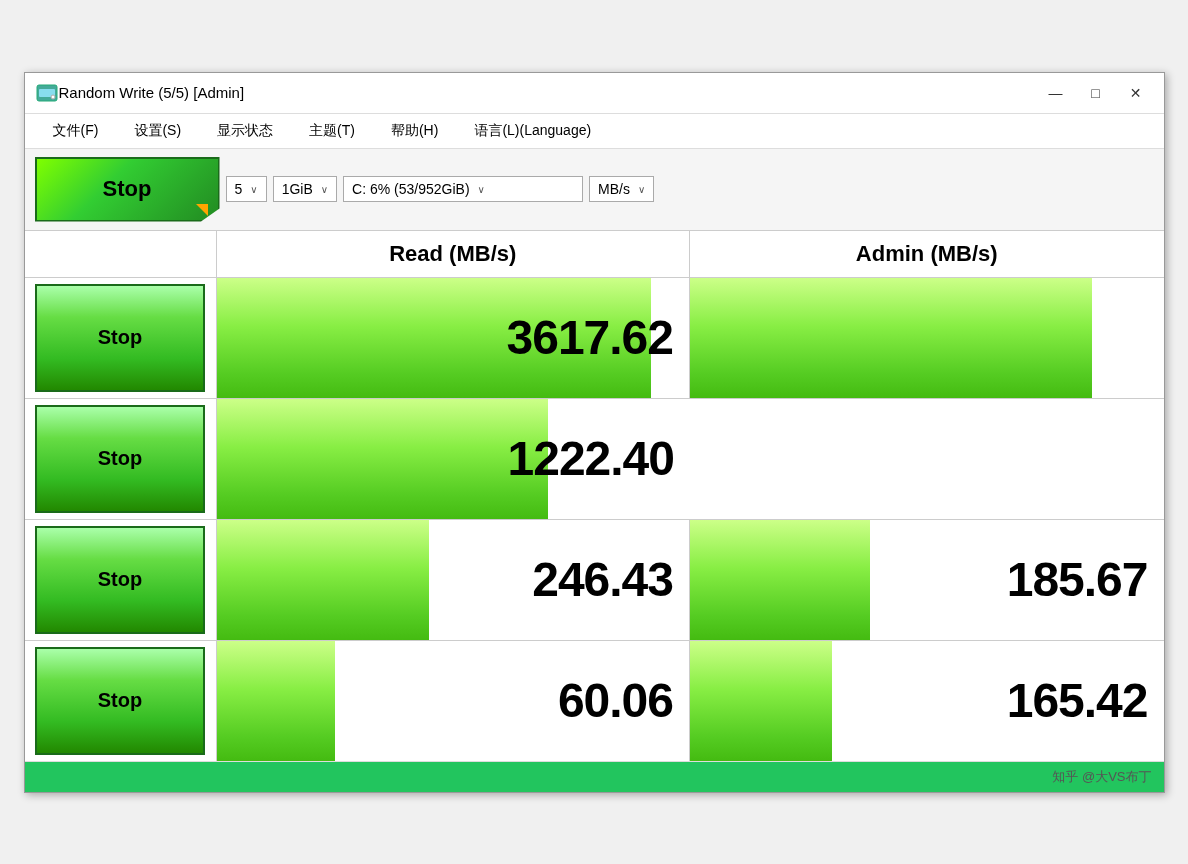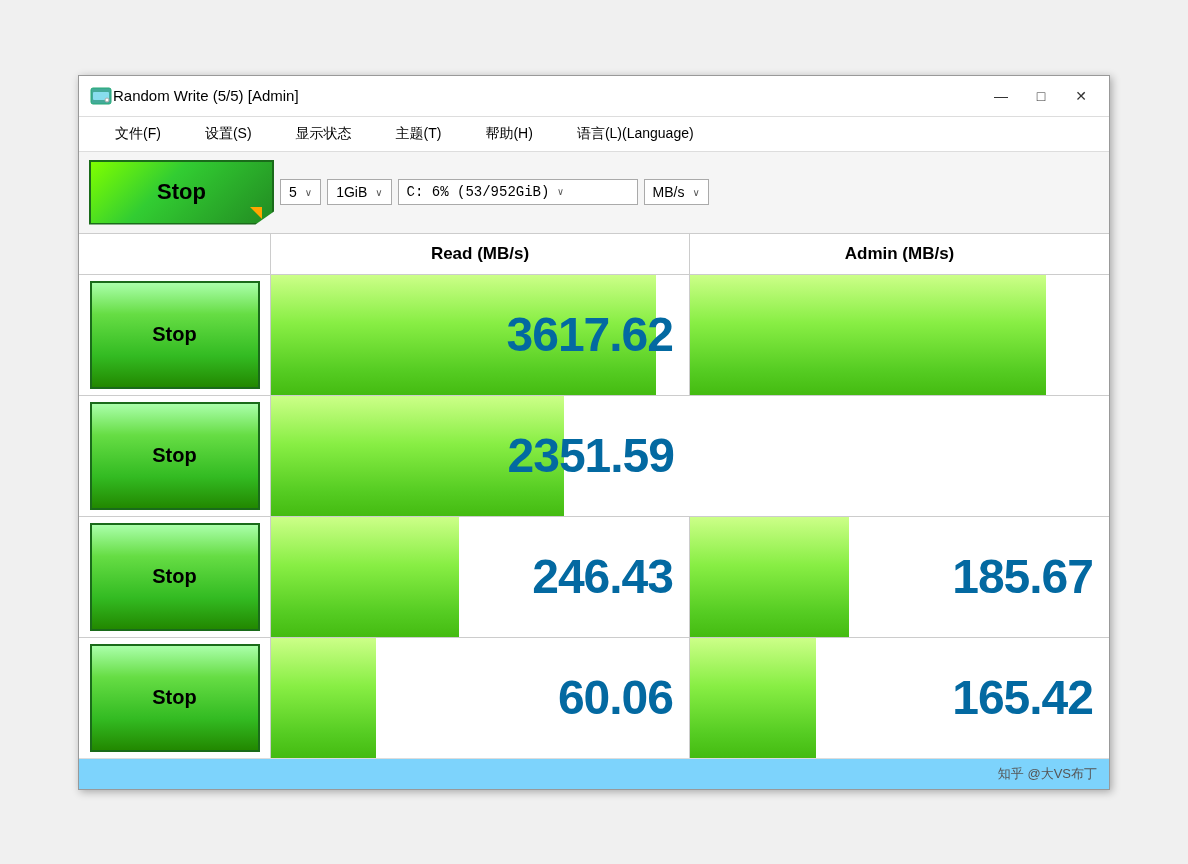--- a/index.html
+++ b/index.html
@@ -7,21 +7,21 @@
     body {
       font-family: 'Microsoft YaHei', 'SimHei', Arial, sans-serif;
       background: #f0f0f0;
       display: flex;
       justify-content: center;
       align-items: center;
       min-height: 100vh;
     }
 
     .window {
-      width: 1032px;
+      width: 1141px;
       background: #fff;
       border: 1px solid #999;
       box-shadow: 2px 2px 8px rgba(0,0,0,0.3);
     }
 
     .title-bar {
       background: #fff;
       display: flex;
       align-items: center;
       padding: 6px 10px;
@@ -50,24 +50,24 @@
       font-size: 14px;
       display: flex;
       align-items: center;
       justify-content: center;
       color: #333;
     }
 
     .menu-bar {
       display: flex;
       align-items: center;
-      padding: 4px 24px;
+      padding: 4px 16px;
       border-bottom: 1px solid #ddd;
       background: #fff;
-      gap: 20px;
+      gap: 12px;
     }
 
     .menu-item {
       padding: 4px 12px;
       font-size: 14px;
       color: #000;
       cursor: pointer;
       border-radius: 3px;
     }
 
@@ -126,21 +126,21 @@
     }
 
     .header-row {
       display: grid;
       grid-template-columns: 192px 1fr 1fr;
       border-bottom: 1px solid #ccc;
     }
 
     .header-cell {
       padding: 10px 8px;
-      font-size: 17px;
+      font-size: 22px;
       font-weight: bold;
       text-align: center;
       border-right: 1px solid #ccc;
     }
 
     .header-cell:last-child { border-right: none; }
 
     .data-row {
       display: grid;
       grid-template-columns: 192px 1fr 1fr;
@@ -192,32 +192,32 @@
       height: 100%;
       background: linear-gradient(180deg, #ccff88 0%, #88ee44 40%, #55cc22 80%, #44bb11 100%);
       z-index: 0;
     }
 
     .value-text {
       position: relative;
       z-index: 1;
       font-size: 48px;
       font-weight: 900;
-      color: #0369a1;
+      color: #000000;
       font-family: Arial Black, Arial, sans-serif;
       letter-spacing: -1px;
     }
 
     .footer-bar {
       padding: 6px 12px;
       text-align: right;
       font-size: 13px;
       color: #555;
       border-top: 1px solid #ddd;
-      background: #7dd3fc;
+      background: #22c55e;
     }
 
     
     .disk-icon {
       display: inline-block;
       width: 24px;
       height: 24px;
     }
   </style>
 </head>
@@ -253,21 +253,21 @@
       <span>Stop</span>
     </button>
     <div class="select-box">
       <span>5</span>
       <span class="arrow">∨</span>
     </div>
     <div class="select-box">
       <span>1GiB</span>
       <span class="arrow">∨</span>
     </div>
-    <div class="select-box" style="min-width:240px;font-family:Liberation Mono, monospace;">
+    <div class="select-box" style="min-width:240px;">
       <span>C: 6% (53/952GiB)</span>
       <span class="arrow">∨</span>
     </div>
     <div class="select-box">
       <span>MB/s</span>
       <span class="arrow">∨</span>
     </div>
   </div>
 
   <div class="main-content">
@@ -294,21 +294,21 @@
     </div>
 
     <div class="data-row">
       <div class="stop-cell">
         <button class="stop-btn">
           <span>Stop</span>
         </button>
       </div>
       <div class="value-cell">
         <div class="bar-bg" style="width:70%"></div>
-        <span class="value-text">2351.59</span>
+        <span class="value-text">1222.40</span>
       </div>
     </div>
 
     <div class="data-row">
       <div class="stop-cell">
         <button class="stop-btn">
           <span>Stop</span>
         </button>
       </div>
       <div class="value-cell">

